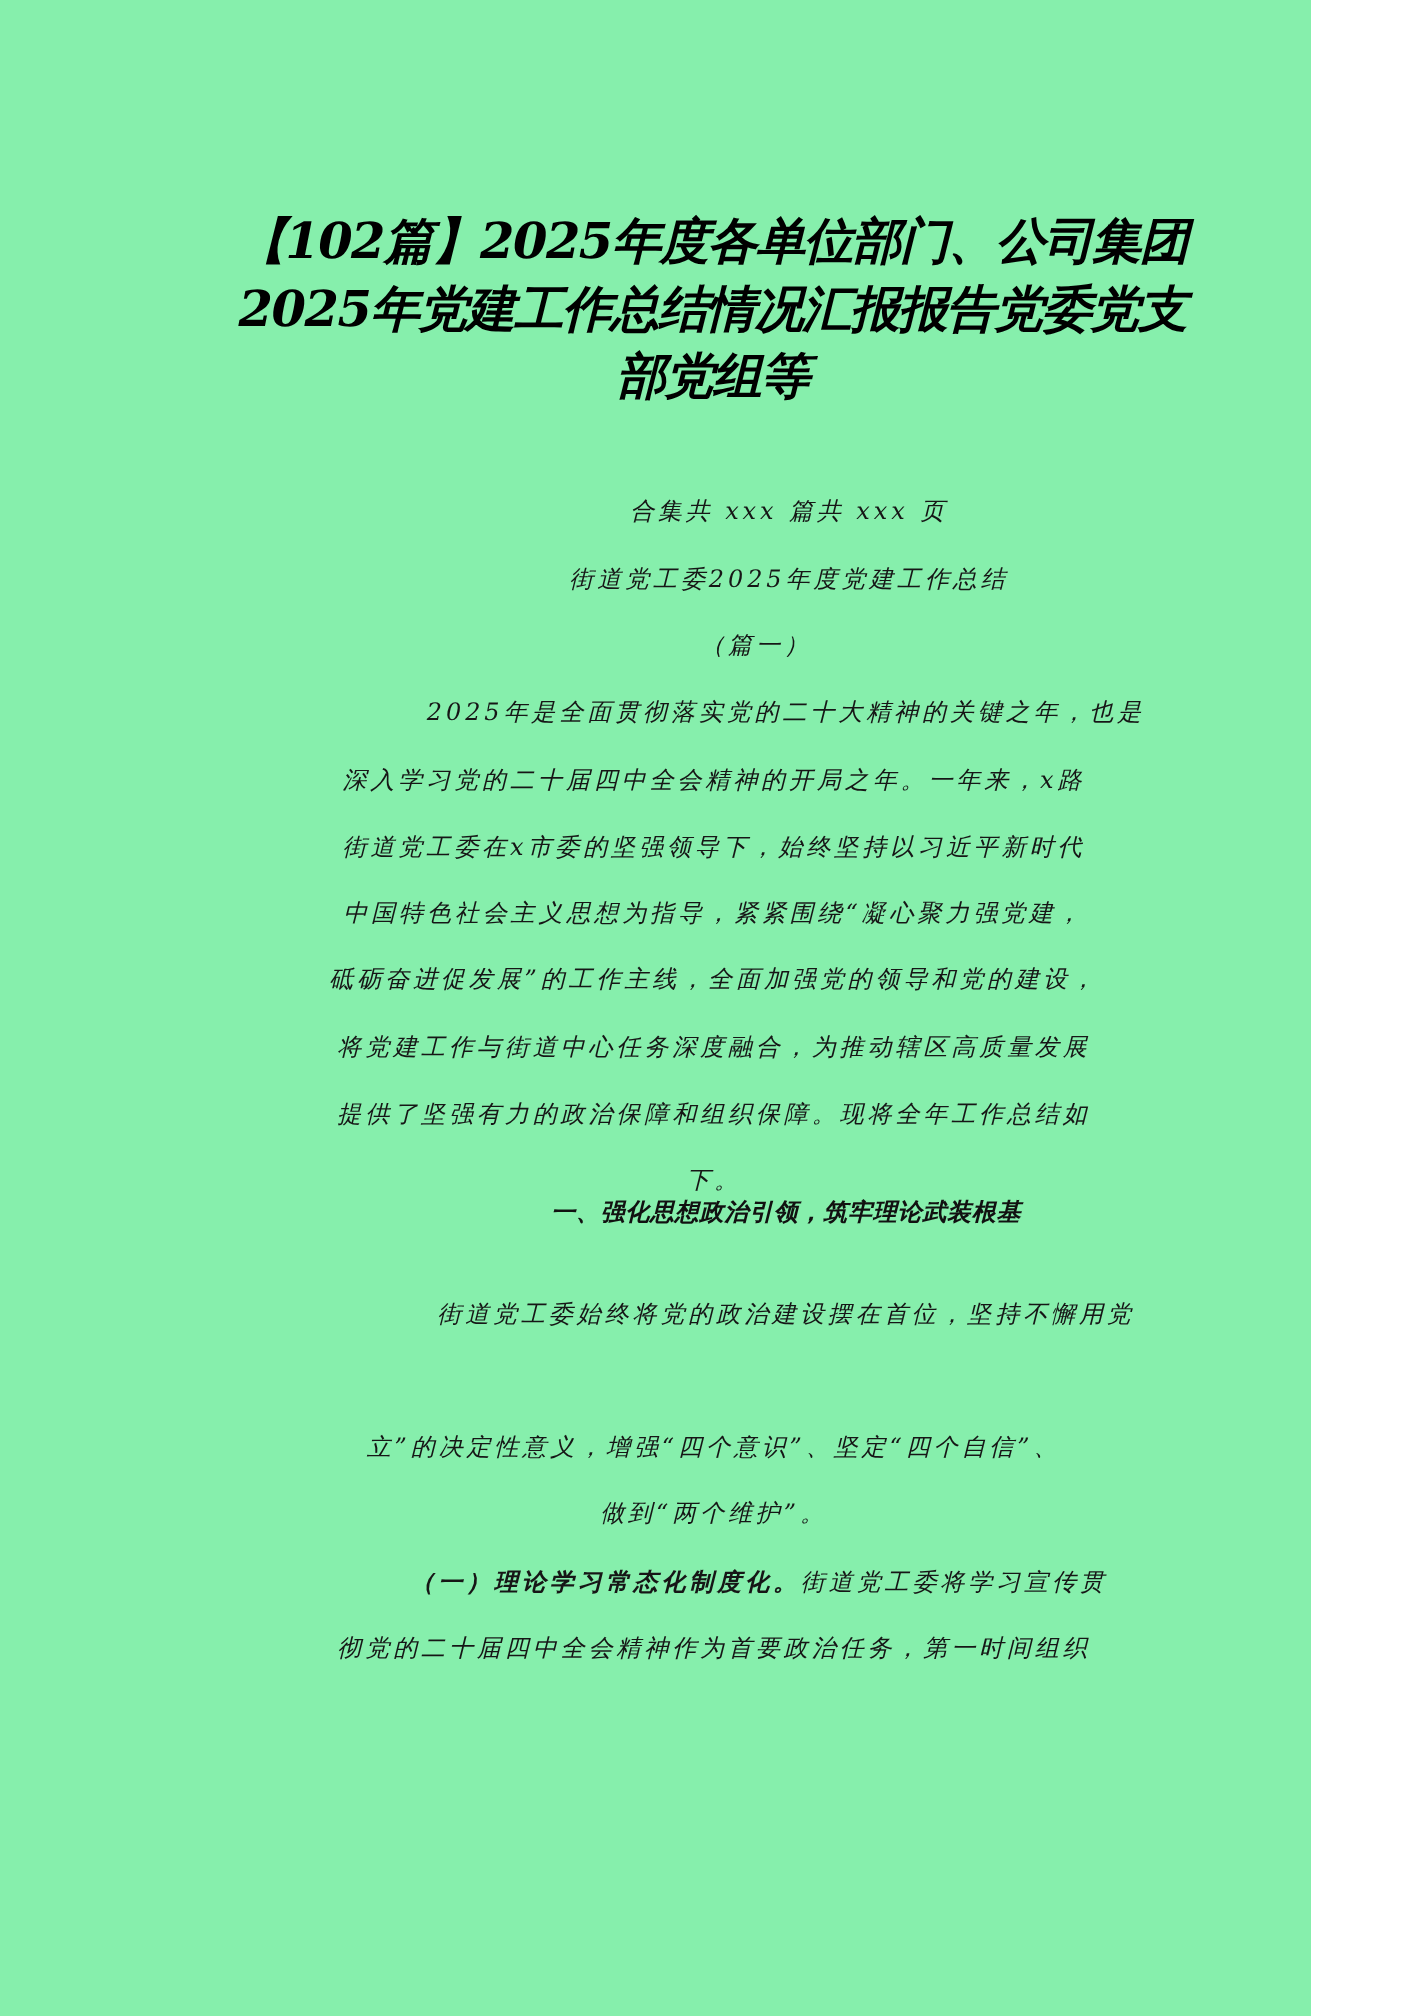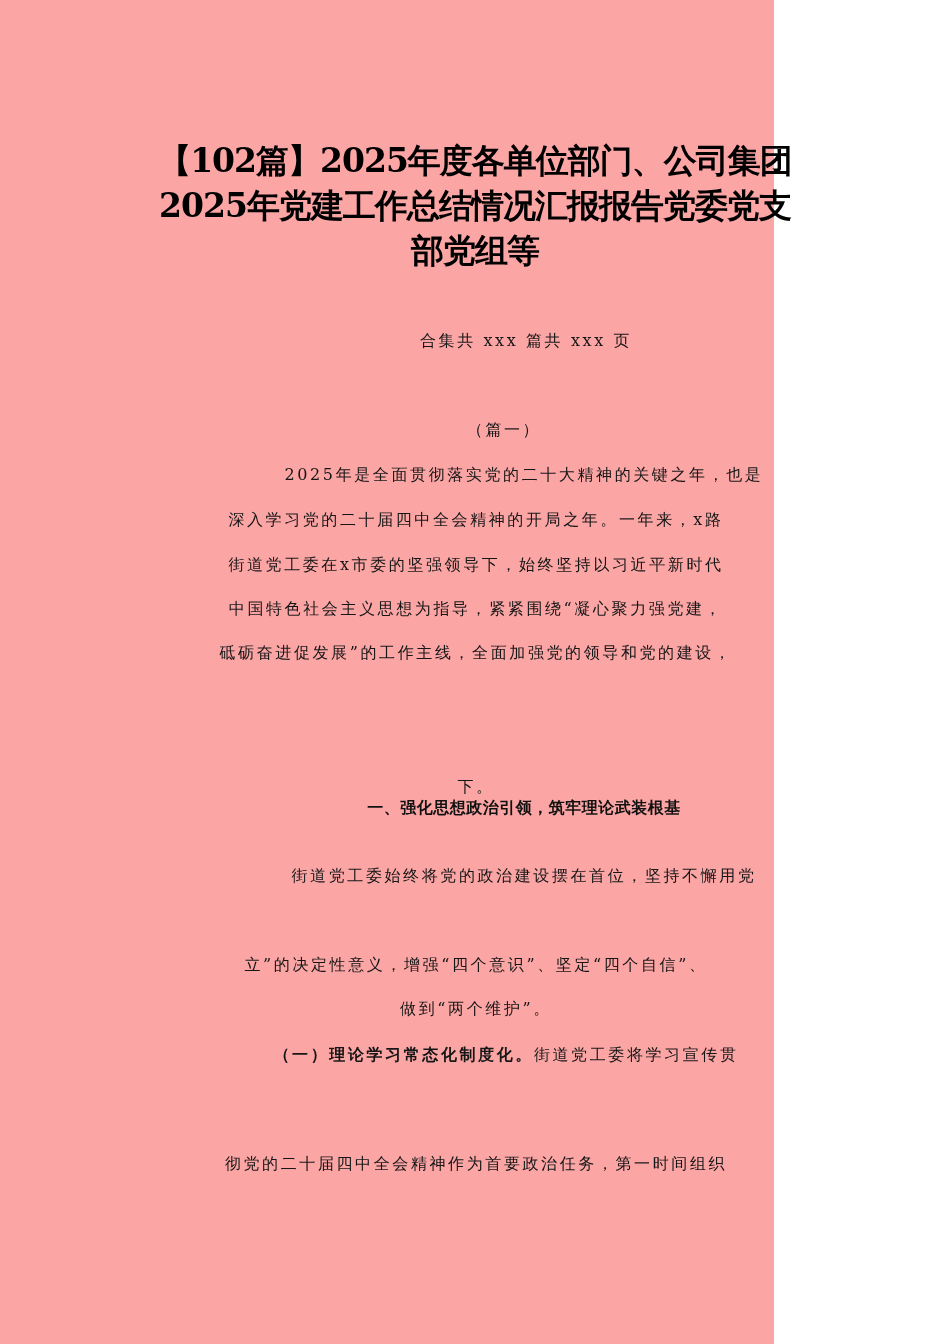--- a/index.html
+++ b/index.html
@@ -1,18 +1,18 @@
 <!DOCTYPE html>
 <html><head>
 <meta charset="utf-8">
 <style>
   html, body { margin: 0; padding: 0; background: #ffffff; }
   body { width: 950px; height: 1344px; overflow: hidden; position: relative;
          font-family: "DejaVu Serif", "Liberation Serif", serif; color: #111; }
-  .page { position: absolute; left: 0; top: 0; width: 774px; height: 1344px; background: #fca5a5; }
+  .page { position: absolute; left: 0; top: 0; width: 874px; height: 1344px; background: #86efac; font-style: italic; }
   .title { position: absolute; left: 110px; width: 730px; top: 138px; text-align: center;
            font-family: "DejaVu Serif", "Liberation Serif", serif; font-weight: bold;
            font-size: 33px; line-height: 45px; color: #000; letter-spacing: -1px; }
   .title div { white-space: nowrap; }
   .line { position: absolute; left: 120px; width: 712px; font-size: 16px; line-height: 30px;
           white-space: nowrap; color: #161616; letter-spacing: 2.6px; text-align: center; }
   .meta { left: 170px; }
   .heading { font-family: "DejaVu Sans", "Liberation Sans", sans-serif; font-weight: bold;
              letter-spacing: 0.5px; color: #111; }
   .bold-lead { font-weight: bold; }
@@ -23,33 +23,36 @@
 
 <div class="page">
 
   <div class="title">
     <div>【102篇】2025年度各单位部门、公司集团</div>
     <div>2025年党建工作总结情况汇报报告党委党支</div>
     <div>部党组等</div>
   </div>
 
   <div class="line meta" style="top:326px;">合集共 xxx 篇共 xxx 页</div>
+  <div class="line meta" style="top:371px;">街道党工委2025年度党建工作总结</div>
   <div class="line meta" style="top:415px; left:148px;">（篇一）</div>
 
   <div class="line indent" style="top:460px;">2025年是全面贯彻落实党的二十大精神的关键之年，也是</div>
   <div class="line" style="top:505px;">深入学习党的二十届四中全会精神的开局之年。一年来，x路</div>
   <div class="line" style="top:550px;">街道党工委在x市委的坚强领导下，始终坚持以习近平新时代</div>
   <div class="line" style="top:594px;">中国特色社会主义思想为指导，紧紧围绕“凝心聚力强党建，</div>
   <div class="line" style="top:638px;">砥砺奋进促发展”的工作主线，全面加强党的领导和党的建设，</div>
+  <div class="line" style="top:683px;">将党建工作与街道中心任务深度融合，为推动辖区高质量发展</div>
+  <div class="line" style="top:728px;">提供了坚强有力的政治保障和组织保障。现将全年工作总结如</div>
   <div class="line" style="top:772px;">下。</div>
 
   <div class="line heading indent" style="top:793px; letter-spacing:0.5px;">一、强化思想政治引领，筑牢理论武装根基</div>
 
   <div class="line indent" style="top:861px;">街道党工委始终将党的政治建设摆在首位，坚持不懈用党</div>
   <div class="line" style="top:950px;">立”的决定性意义，增强“四个意识”、坚定“四个自信”、</div>
   <div class="line" style="top:994px;">做到“两个维护”。</div>
 
   <div class="line" style="top:1040px; left:150px;">
     <span class="bold-lead">（一）理论学习常态化制度化。</span><span>街道党工委将学习宣传贯</span>
   </div>
-  <div class="line" style="top:1149px;">彻党的二十届四中全会精神作为首要政治任务，第一时间组织</div>
+  <div class="line" style="top:1084px;">彻党的二十届四中全会精神作为首要政治任务，第一时间组织</div>
 
 </div>
 
 </body></html>

